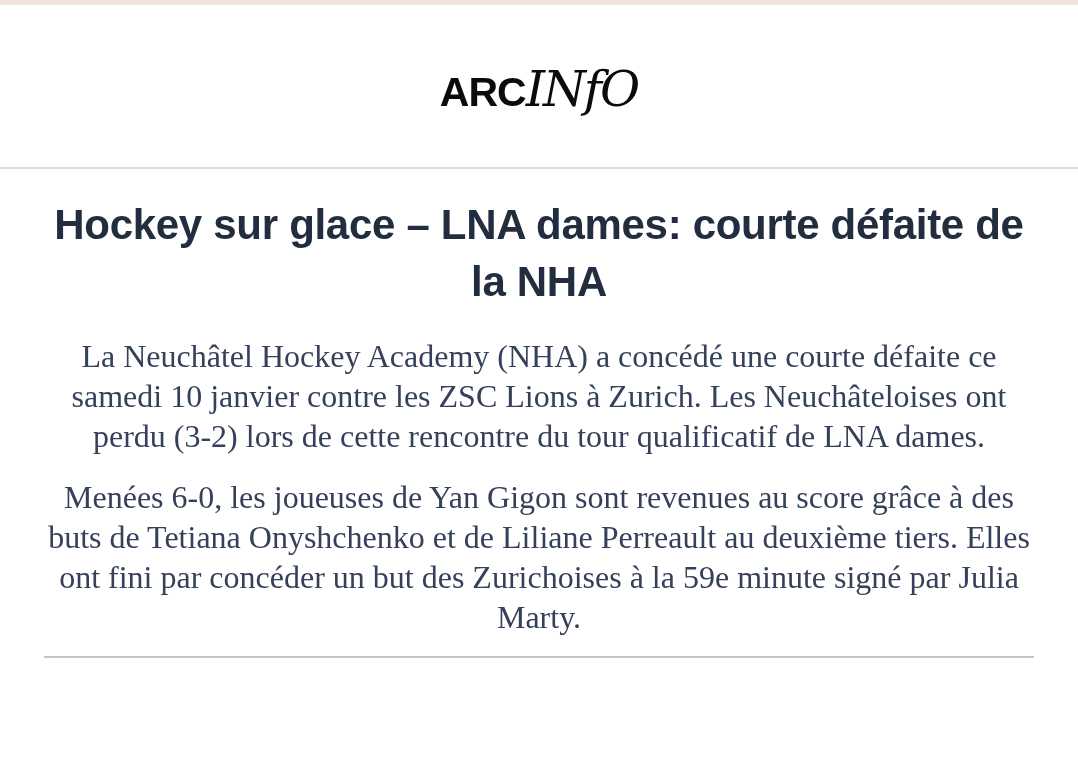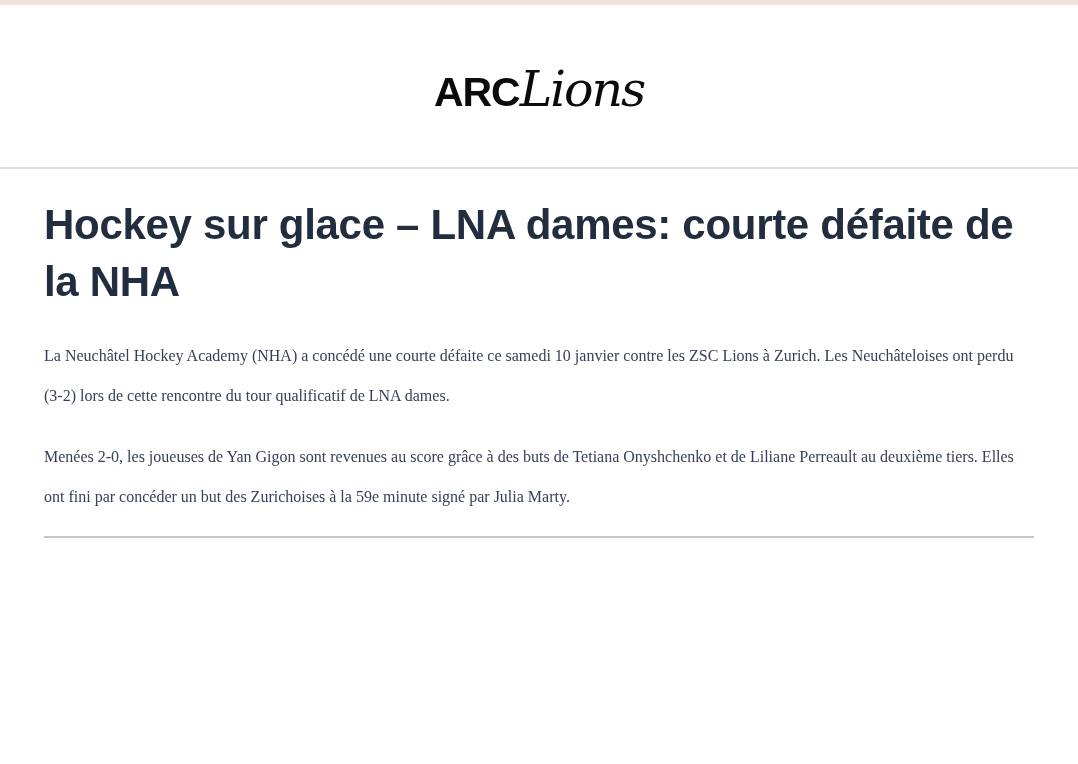--- a/index.html
+++ b/index.html
@@ -46,33 +46,34 @@
   }
   .logo-serif{
     font-family:"DejaVu Serif","Liberation Serif",serif;
     font-style:italic;
     font-size:49px;
     letter-spacing:-2px;
   }
   .article{
     width:990px;
     margin:12px auto 0 44px;
+    text-align:center;
   }
   .article-title{
     margin-top:27px;
     font-family:"Liberation Sans",sans-serif;
     font-weight:700;
     font-size:42px;
     line-height:57px;
     letter-spacing:-0.3px;
     color:var(--headline-color);
   }
   .article-body p{
     font-family:"Liberation Serif","DejaVu Serif",serif;
-    font-size:16px;
+    font-size:32px;
     line-height:40px;
     color:var(--body-color);
   }
   .article-body p{margin-top:21px;}
   .article-body p:first-child{margin-top:26px;}
   .byline{
     font-weight:700;
   }
   .bottom-divider{
     border:none;
@@ -81,26 +82,26 @@
     width:990px;
   }
 </style>
 </head>
 <body>
 
 <div class="accent-bar"></div>
 
 <header class="site-header">
   <a class="site-logo" href="#">
-    <span class="logo-sans">ARC</span><span class="logo-serif">Lions</span>
+    <span class="logo-sans">ARC</span><span class="logo-serif">INfO</span>
   </a>
 </header>
 
 <main class="article">
   <h1 class="article-title">Hockey sur glace – LNA dames: courte défaite de la NHA</h1>
 
   <div class="article-body">
     <p>La Neuchâtel Hockey Academy (NHA) a concédé une courte défaite ce samedi 10 janvier contre les ZSC Lions à Zurich. Les Neuchâteloises ont perdu (3-2) lors de cette rencontre du tour qualificatif de LNA dames.</p>
-    <p>Menées 2-0, les joueuses de Yan Gigon sont revenues au score grâce à des buts de Tetiana Onyshchenko et de Liliane Perreault au deuxième tiers. Elles ont fini par concéder un but des Zurichoises à la 59e minute signé par Julia Marty.</p>
+    <p>Menées 6-0, les joueuses de Yan Gigon sont revenues au score grâce à des buts de Tetiana Onyshchenko et de Liliane Perreault au deuxième tiers. Elles ont fini par concéder un but des Zurichoises à la 59e minute signé par Julia Marty.</p>
   </div>
 
   <hr class="bottom-divider">
 </main>
 
 </body></html>

